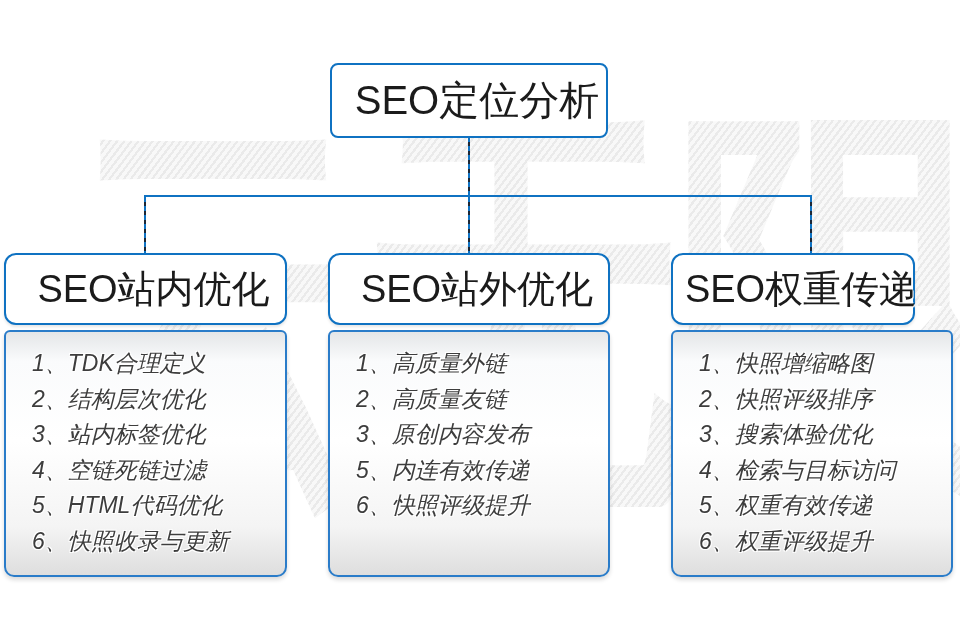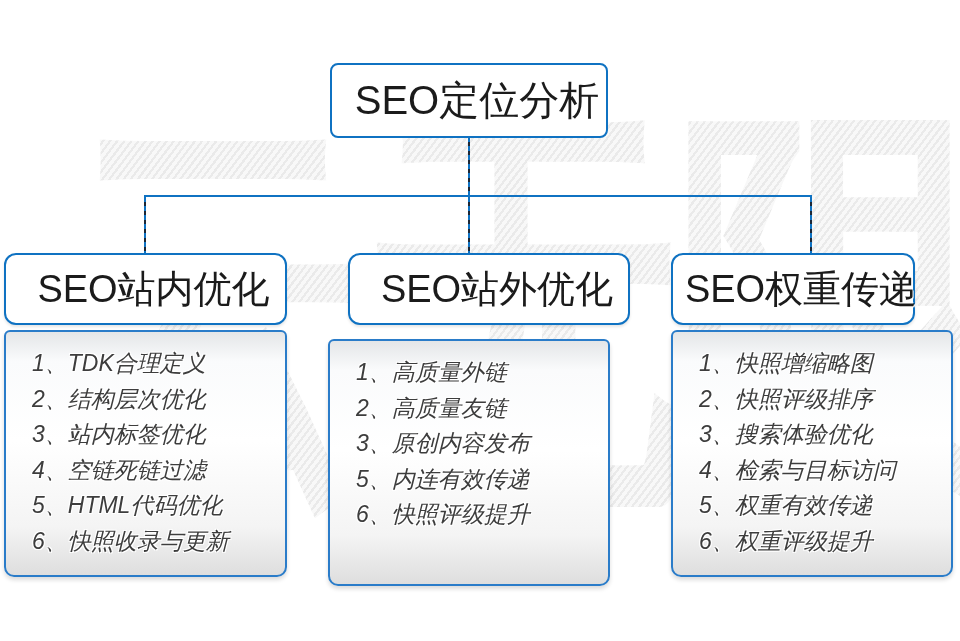--- a/index.html
+++ b/index.html
@@ -29,33 +29,33 @@
   .node{
     position:absolute;z-index:2;background:#ffffff;border:2px solid #0f72c2;
     display:flex;align-items:center;justify-content:center;box-sizing:border-box;
     color:#1b1b1b;white-space:nowrap;
     text-shadow:1px 1px 0 #fff,-1px -1px 0 #fff;
     padding-left:16px;
   }
   .root{left:330px;top:63px;width:278px;height:75px;border-radius:8px;font-size:40px;}
   .hdr {top:253px;height:72px;border-radius:12px;font-size:38px;box-shadow:0 2px 3px rgba(0,0,0,0.10);}
   .hdr.c0{left:4px;width:283px;}
-  .hdr.c1{left:328px;width:282px;margin-left:20px;}
+  .hdr.c1{left:328px;width:282px;}
   .hdr.c2{left:671px;width:244px;}
   
   .panel{
     position:absolute;z-index:1;top:330px;height:247px;box-sizing:border-box;
     border:2px solid #2a7cc9;border-radius:6px 6px 10px 10px;
     background:linear-gradient(180deg,#e4e6e8 0%,#fafbfc 12%,#ffffff 45%,#f4f4f4 80%,#dedede 100%);
     box-shadow:0 3px 4px rgba(0,0,0,0.14);
     padding-top:14px;
     font-style:italic;
   }
   .panel.c0{left:4px;width:283px;}
-  .panel.c1{left:328px;width:282px;margin-top:9px;}
+  .panel.c1{left:328px;width:282px;}
   .panel.c2{left:671px;width:282px;}
   .item{
     height:35.5px;line-height:35.5px;padding-left:26px;
     font-size:23px;color:#3d3d3d;white-space:nowrap;
     text-shadow:1px 1px 0 #fff,-1px -1px 0 #fff,1px -1px 0 #fff,-1px 1px 0 #fff;
   }
 </style>
 </head>
 <body>
 

